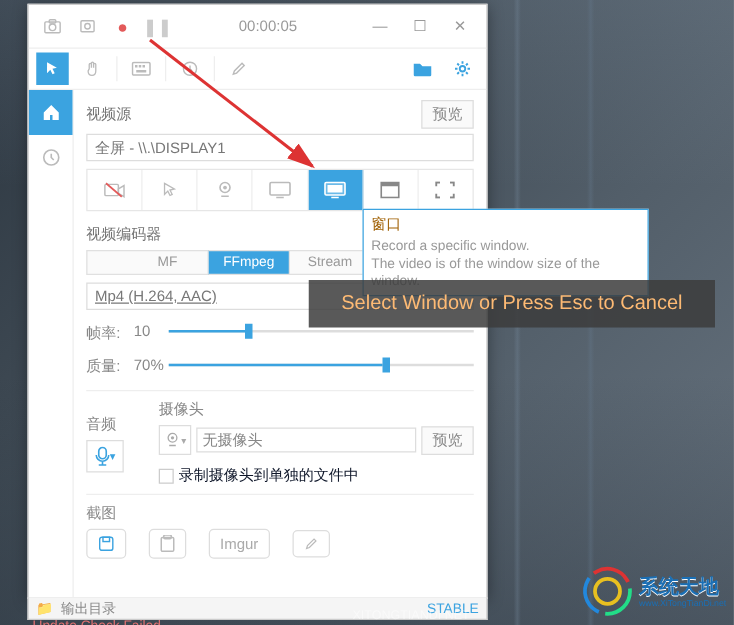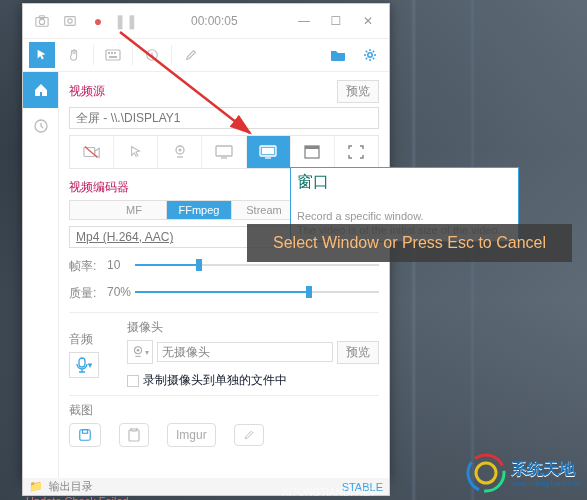--- a/index.html
+++ b/index.html
@@ -82,21 +82,21 @@
 
 .content {
   flex: 1; padding: 8px 10px 0 10px;
   color: #888;
   overflow: hidden;
 }
 .sec-head {
   display: flex; align-items: center;
   margin-bottom: 4px;
 }
-.sec-title { font-size: 12px; flex: 1; color: #be185d; }
+.sec-title { font-size: 12px; flex: 1; color: #737373; }
 .preview-btn {
   padding: 2px 8px; border: 1px solid #ddd; background: #fafafa; color: #888;
 }
 .src-input {
   width: 100%; padding: 3px 6px;
   border: 1px solid #ddd; color: #777; font-size: 12px;
   margin-bottom: 6px;
 }
 .mode-row {
   height: 34px;
@@ -204,21 +204,21 @@
 .tooltip-box {
   position: absolute;
   left: 290px; top: 167px;
   width: 229px;
   background: #fff;
   border: 1px solid #3ba3e0;
   padding: 4px 6px;
   font-size: 11px; color: #999;
   line-height: 1.3;
 }
-.tooltip-title { color: #0f766e; margin-bottom: 16px; font-size: 16px; }
+.tooltip-title { color: #a16207; margin-bottom: 2px; font-size: 12px; }
 
 .overlay-msg {
   position: absolute;
   left: 247px; top: 224px;
   background: rgba(60,60,60,.85);
   color: #fdba74;
   padding: 10px 26px;
   font-size: 16px;
 }
 
@@ -491,21 +491,21 @@
     <marker id="ah" markerWidth="10" markerHeight="10" refX="8" refY="3" orient="auto">
       <path d="M0,0 L9,3 L0,6 z" fill="#d33"></path>
     </marker>
   </defs>
   <line x1="5" y1="5" x2="135" y2="106" stroke="#d33" stroke-width="2.5" marker-end="url(#ah)"></line>
 </svg>
 
 <div class="tooltip-box">
   <div class="tooltip-title">窗口</div>
   <div>Record a specific window.</div>
-  <div>The video is of the initial size of the video.</div>
+  <div>The video is of the window size of the window.</div>
 </div>
 
 <div class="overlay-msg">Select Window or Press Esc to Cancel</div>
 
 <div class="watermark-c">XITONGTIANDI NET</div>
 
 <div class="watermark-logo">
   <svg class="wm-swirl" viewBox="0 0 42 42">
     <circle cx="21" cy="21" r="18" fill="none" stroke="#2d8" stroke-width="3" stroke-dasharray="30 80"></circle>
     <circle cx="21" cy="21" r="18" fill="none" stroke="#28d" stroke-width="3" stroke-dasharray="30 80" transform="rotate(120 21 21)"></circle>

